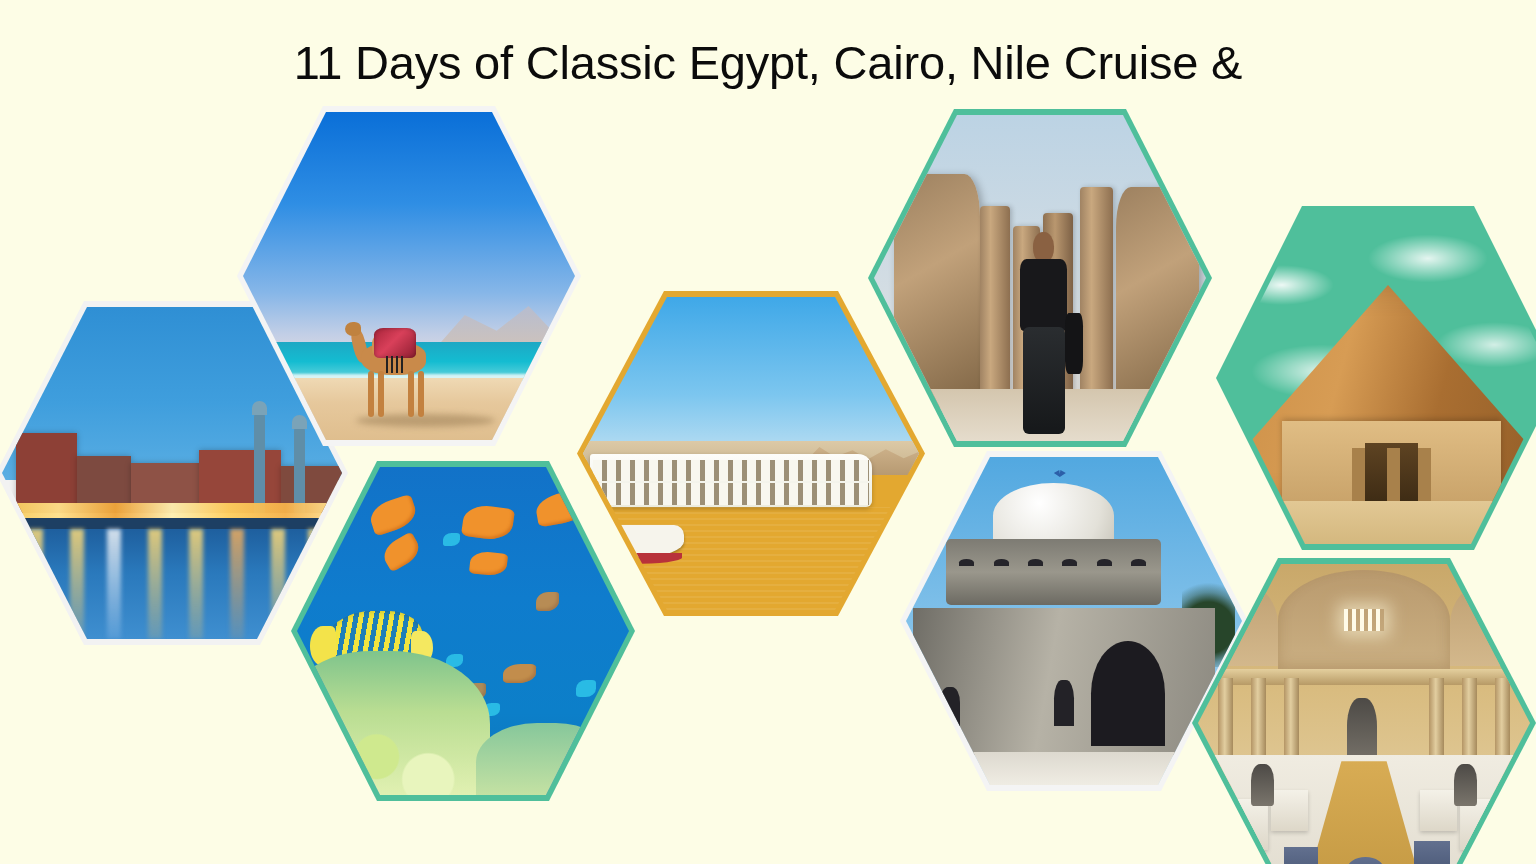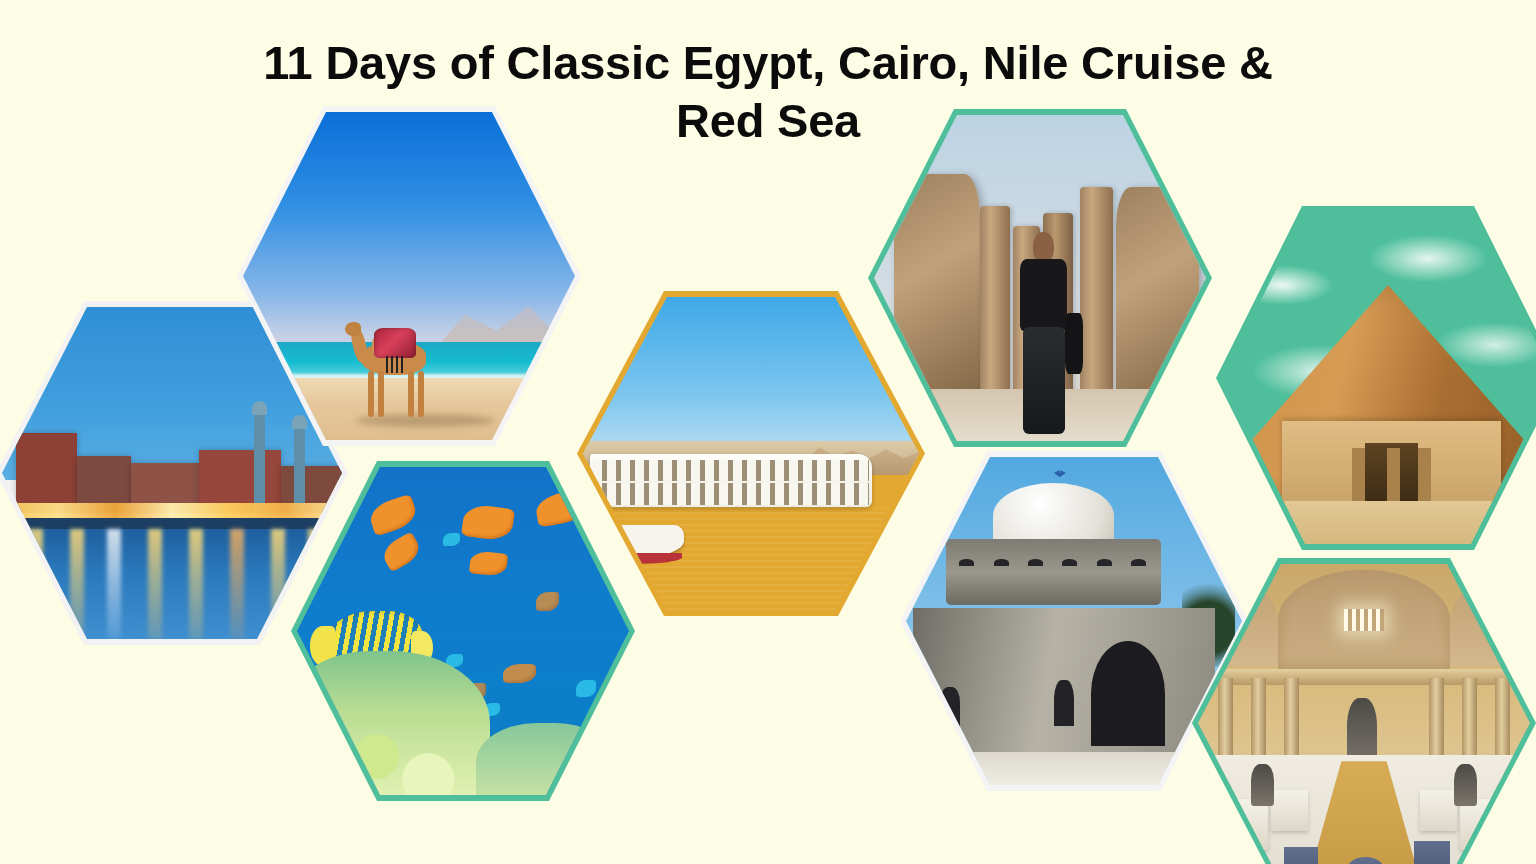--- a/index.html
+++ b/index.html
@@ -9,21 +9,21 @@
     font-family:"Liberation Sans", sans-serif;
     position:relative;
   }
 
   
   #title {
     position:absolute;
     left:0; right:0; top:34px;
     text-align:center;
     font-size:47px;
-    font-weight:bold;
+    font-weight:normal;
     color:#0B0B0B;
     line-height:1.24;
     letter-spacing:-0.2px;
     z-index:40;
     padding:0 150px;
     pointer-events:none;
   }
 
   
   .hex {
@@ -219,21 +219,20 @@
     background:linear-gradient(#d8ac54,#c59a44); clip-path:polygon(30% 0,70% 0,100% 100%,0 100%); }
   .mu-case { position:absolute; background:linear-gradient(#f4f1e8,#ddd7c8); box-shadow:0 2px 4px rgba(0,0,0,.18); }
   .mu-statue { position:absolute; background:linear-gradient(#4d4a46,#7a756c); border-radius:40% 40% 10% 10%; }
   .mu-bluecase { position:absolute; background:linear-gradient(#62708f,#4c5a78); }
 </style>
 </head>
 <body style="background: rgb(253, 253, 230);">
 
 <div id="title" style="color: rgb(11, 11, 11);">
   <span>11 Days of Classic Egypt, Cairo, Nile Cruise &amp;</span><br>
-  <span>Red Sea</span>
 </div>
 
 <div class="hex" style="left:-4px; top:301px; width:352px; height:344px; background:#F2F2F2;">
   <div class="inner">
     <div class="art">
       <div class="marina-sky"></div>
       <div class="marina-bldg" style="left:4%;  width:18%; height:24%;"></div>
       <div class="marina-bldg" style="left:22%; width:16%; height:17%; background:#7d4a40;"></div>
       <div class="marina-bldg" style="left:38%; width:20%; height:15%; background:#8e5246;"></div>
       <div class="marina-bldg" style="left:58%; width:24%; height:19%; background:#96463a;"></div>

